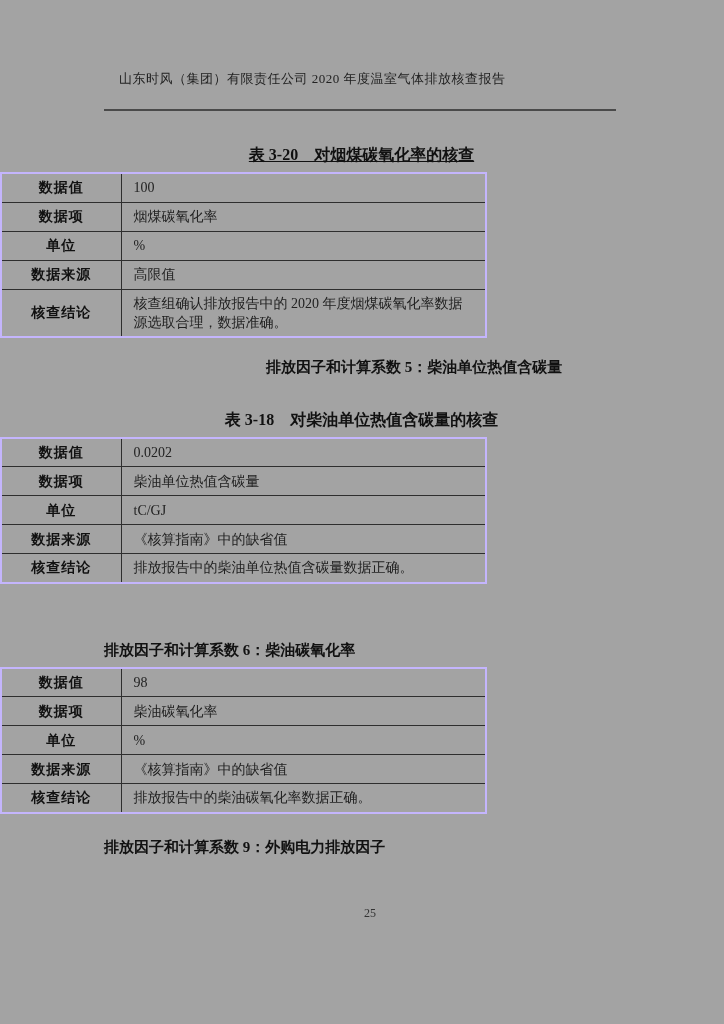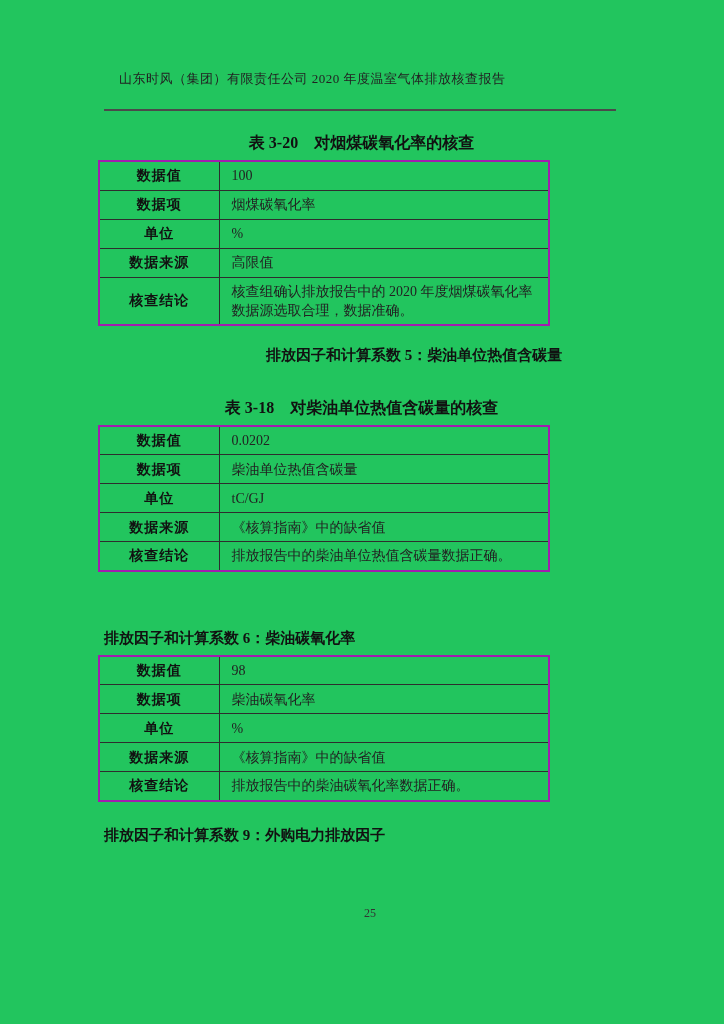--- a/index.html
+++ b/index.html
@@ -5,21 +5,21 @@
   * { margin: 0; padding: 0; box-sizing: border-box; }
   html, body { background: #ffffff; }
   body {
     font-family: "Liberation Serif", "DejaVu Serif", serif;
     color: #1c1c1c;
   }
   .page {
     position: relative;
     width: 724px;
     height: 1024px;
-    background: #22c55e;
+    background: #a3a3a3;
     overflow: hidden;
   }
   
   .header {
     margin: 54px 0 0 104px;
     width: 512px;
     padding-bottom: 5px;
     border-bottom: 2px solid #4a4a4a;
     font-size: 13px;
     letter-spacing: 0.5px;
@@ -30,42 +30,41 @@
   .table-title {
     margin-left: 98px;
     width: 527px;
     text-align: center;
     font-weight: bold;
     font-size: 16px;
     line-height: 19px;
     white-space: pre-wrap;
     color: #111;
   }
-  .tt1 { margin-top: 22px; }
+  .tt1 { margin-top: 34px; text-decoration: underline; }
   .tt2 { margin-top: 34px; }
   .tt3 { margin-top: 31px; }
   
   .heading {
     margin-left: 104px;
     font-weight: bold;
     font-size: 15px;
     line-height: 18px;
     white-space: pre-wrap;
     color: #111;
   }
   .h5 { margin-top: 20px; text-align: center; }
   .h6 { margin-top: 57px; }
   .h9 { margin-top: 24px; }
   
   table.vtable {
-    margin-left: 98px;
     margin-top: 8px;
-    width: 452px;
+    width: 487px;
     border-collapse: collapse;
-    border: 2px solid #a21caf;
+    border: 2px solid #c4b5fd;
     table-layout: fixed;
   }
   table.vtable td {
     border: 1px solid #2e2e2e;
     font-size: 14px;
     line-height: 19px;
     vertical-align: middle;
   }
   td.lbl {
     width: 120px;

